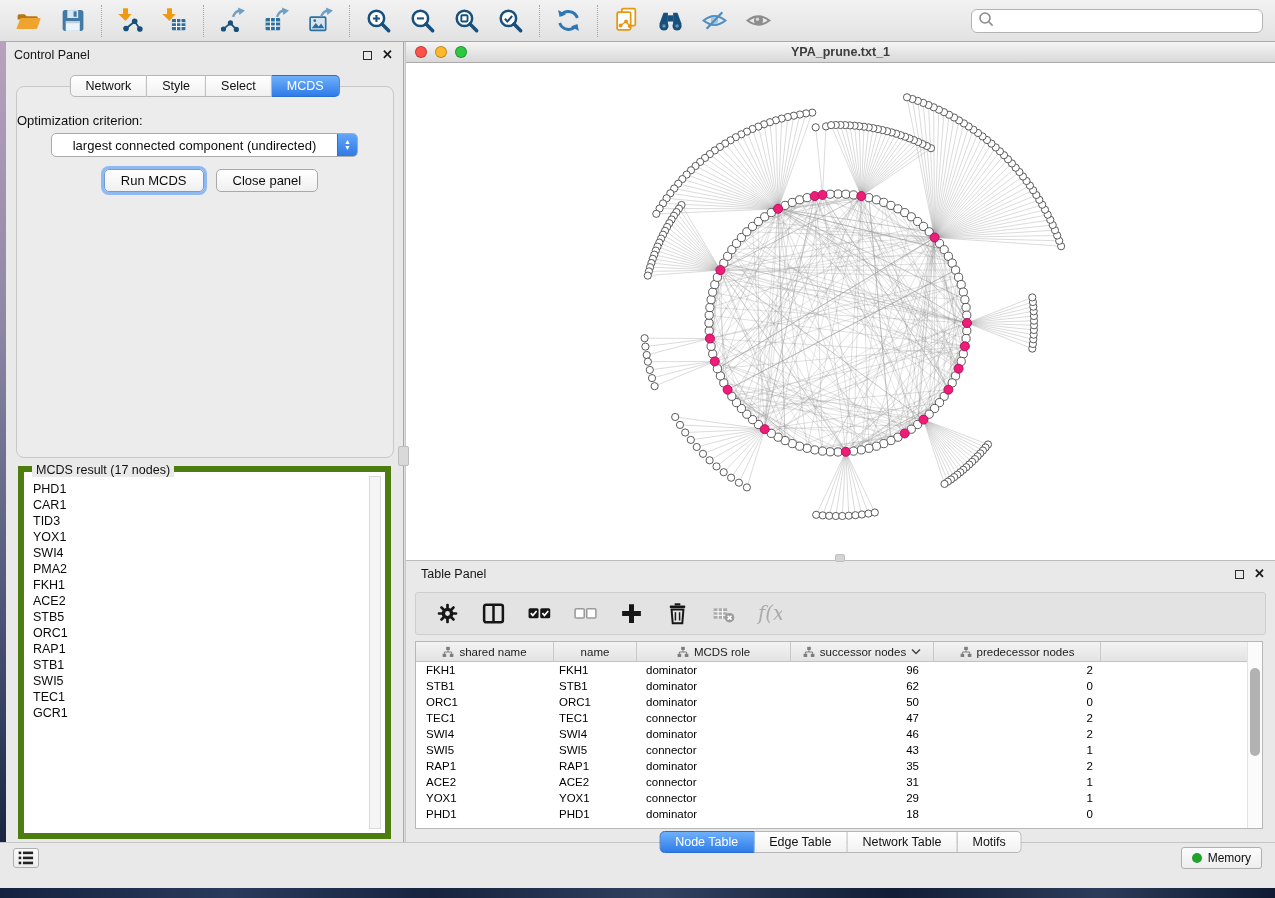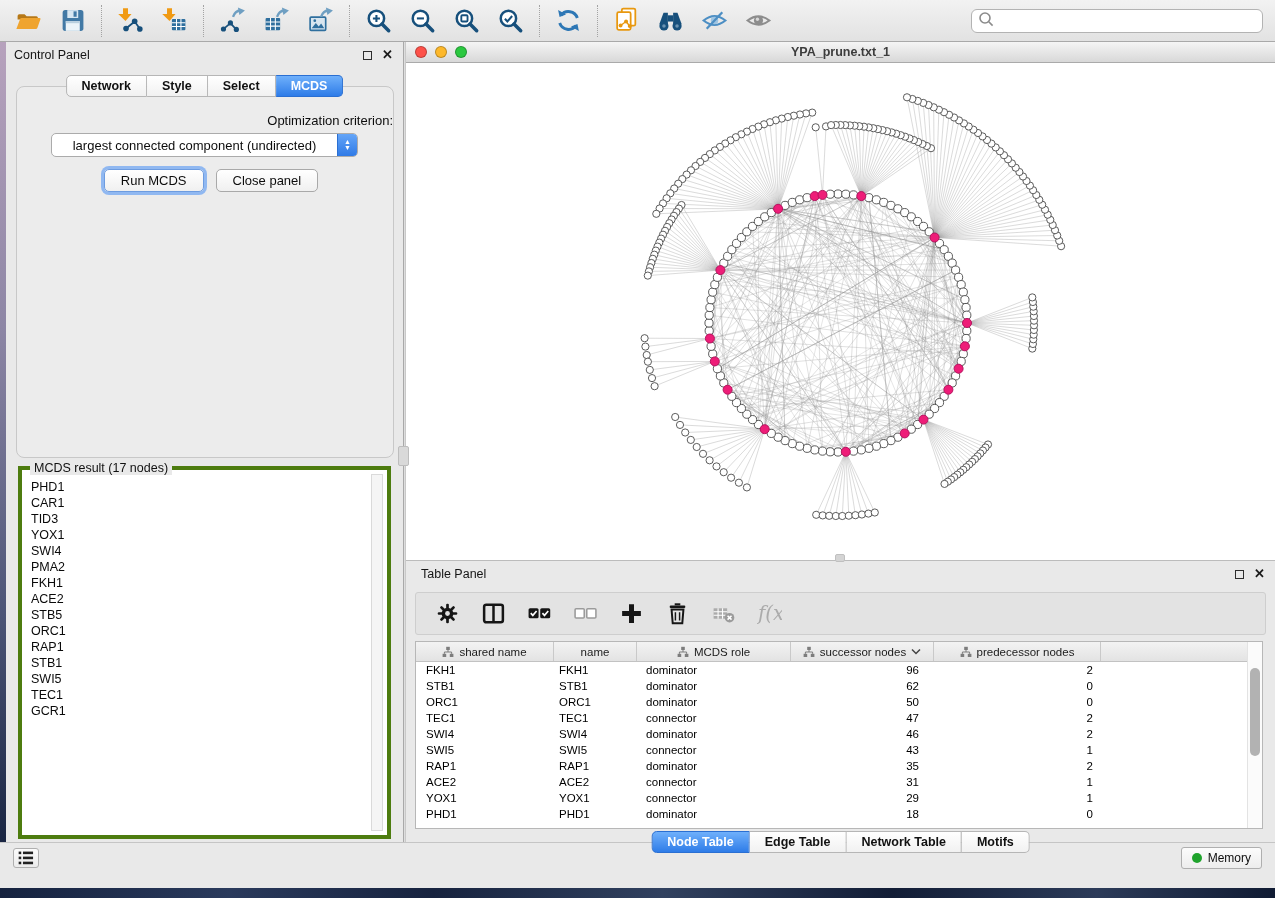--- a/index.html
+++ b/index.html
@@ -27,42 +27,42 @@
   
   .control-panel { position:absolute; left:6px; top:42px; width:397px; height:816px; background:#e9e9e9; }
   .panel-head { height:26px; display:flex; align-items:center; padding:0 10px 0 8px;
     font-size:12.5px; color:#151515; }
   .panel-head .spacer { flex:1; }
   .float-box { width:9px; height:9px; border:1.6px solid #2d2d2d; display:inline-block; margin-right:10px; cursor:default; }
   .close-x { font-size:13px; font-weight:700; color:#1a1a1a; line-height:10px; cursor:default; }
 
   .cp-pane { position:absolute; left:10px; right:9px; top:44px; height:372px;
     background:#ececec; border:1px solid #c8c8c8; border-radius:8px; }
-  .seg { position:absolute; top:33px; left:50%; transform:translateX(-50%); display:flex; z-index:3;font-weight:bold; }
+  .seg { position:absolute; top:33px; left:50%; transform:translateX(-50%); display:flex; z-index:3; }
   .seg-btn { height:22px; display:flex; align-items:center; padding:0 15px; font-size:12.5px;
     color:#111; background:linear-gradient(#ffffff,#f1f1f1); border:1px solid #b6b6b6; border-left:none; cursor:default; white-space:nowrap; }
   .seg-btn:first-child { border-left:1px solid #b6b6b6; border-radius:5px 0 0 5px; }
   .seg-btn:last-child { border-radius:0 5px 5px 0; }
   .seg-btn.sel { background:linear-gradient(#6fb0fb,#2e7ce8); border-color:#2a6fd2; color:#fff; }
 
-  .opt-label { position:absolute; top:26px; left:0; right:0; text-align:right; font-size:13px; color:#0d0d0d; }
+  .opt-label { position:absolute; top:26px; left:0; right:0; text-align:left; font-size:13px; color:#0d0d0d; }
   .dropdown { position:absolute; left:34px; right:35px; top:46px; height:24px; background:#fff;
     border:1px solid #ababab; border-radius:5px; display:flex; align-items:center; overflow:hidden; }
   .dropdown .dd-text { flex:1; text-align:center; font-size:13px; color:#0d0d0d; }
   .dd-step { width:20px; height:100%; background:linear-gradient(#64a5f8,#2f7ae6);
     border-left:1px solid #2a6fd2; display:flex; flex-direction:column; align-items:center; justify-content:center; color:#fff; }
   .dd-step span { font-size:7px; line-height:6px; }
   .btn-row { position:absolute; top:82px; left:0; right:0; display:flex; justify-content:center; gap:12px; }
   .mac-btn { height:23px; padding:0 16px; background:linear-gradient(#ffffff,#f0f0f0);
     border:1px solid #a9a9a9; border-radius:5px; font-size:13px; color:#0d0d0d;
     font-family:"Liberation Sans",sans-serif; cursor:default; }
   .mac-btn.focus { box-shadow:0 0 0 3px rgba(96,156,245,.65); border-color:#6d9ce0;margin-left:12px; }
 
   .groupbox { position:absolute; left:12px; right:12px; top:424px; bottom:19px;
-    border:4px solid #4d7c0f; background:#fff; }
+    border:6px solid #4d7c0f; background:#fff; }
   .groupbox .legend { position:absolute; top:-9px; left:8px; background:#e9e9e9; padding:0 4px;
     font-size:12.5px; color:#111; }
   .mcds-list { position:absolute; left:1px; top:3px; bottom:1px; right:16px; overflow:hidden;
     padding:6px 0 0 8px; font-size:12.5px; line-height:16px; color:#0a0a0a; }
   .mcds-scroll { position:absolute; top:4px; bottom:4px; right:4px; width:12px;
     background:#f5f5f5; border:1px solid #dadada; }
 
   
   .v-split { position:absolute; left:403px; top:42px; width:3px; height:816px;
     background:#dedede; border-left:1px solid #a9a9a9; border-right:1px solid #c9c9c9; }

